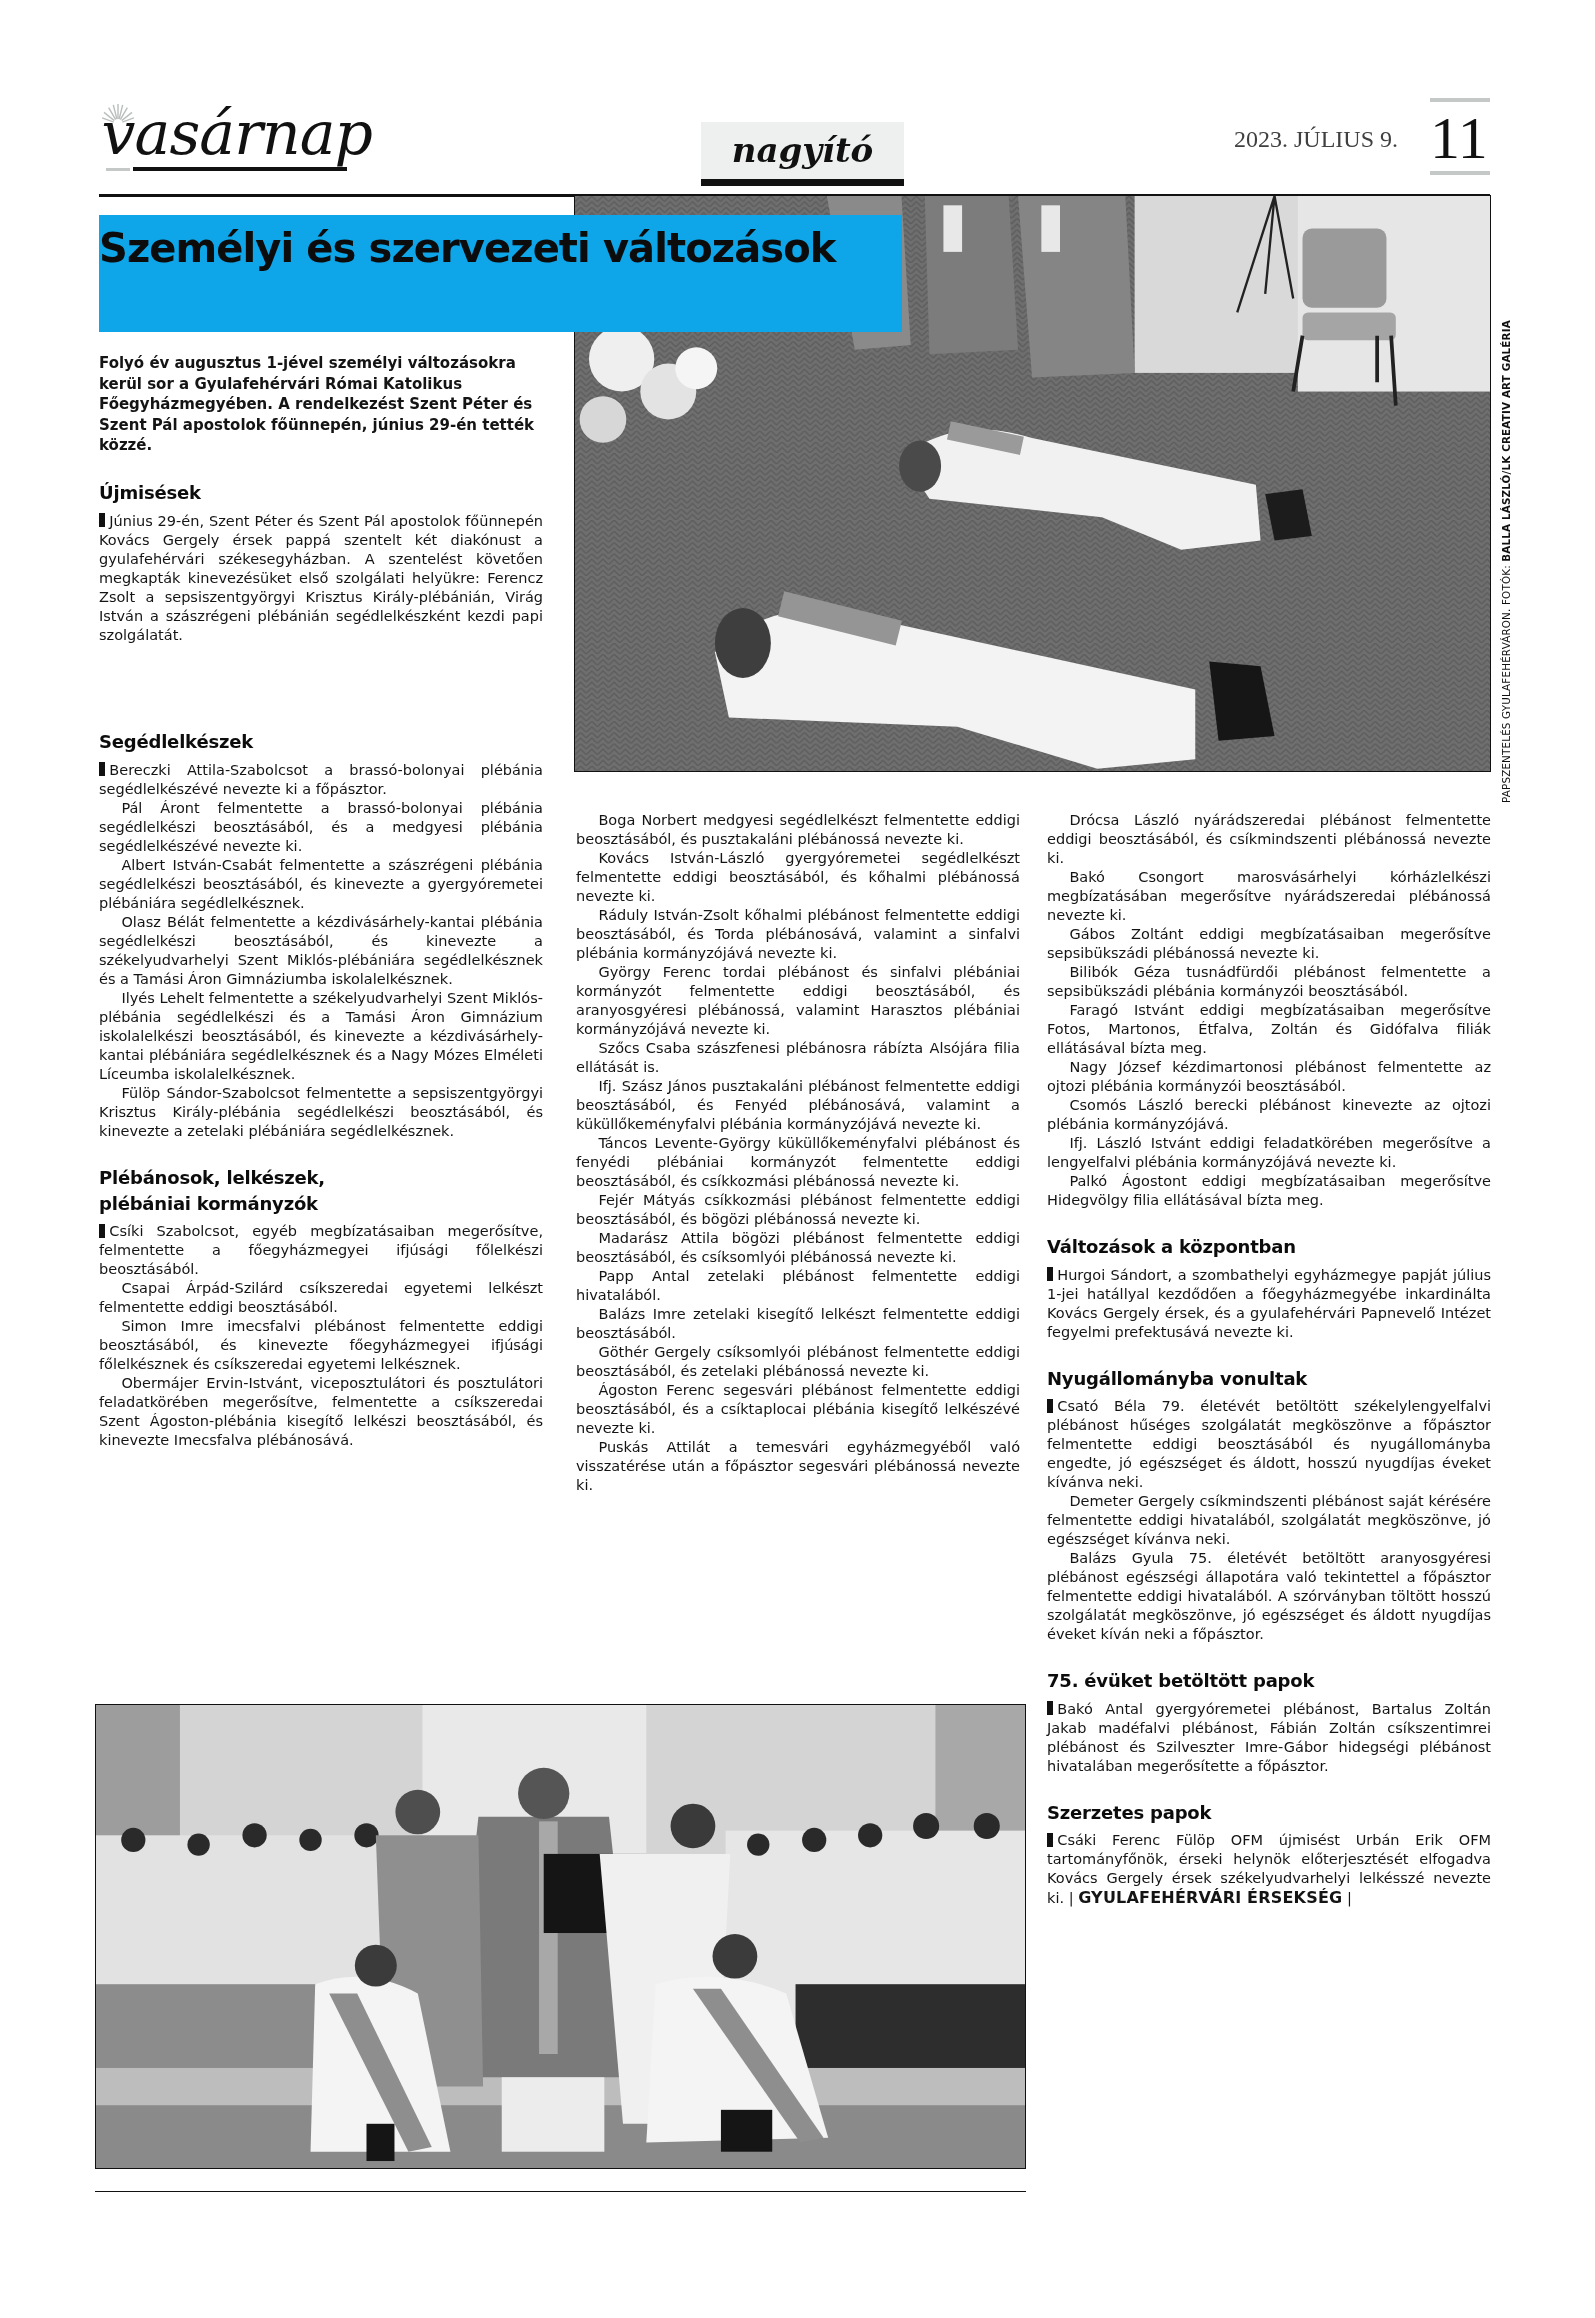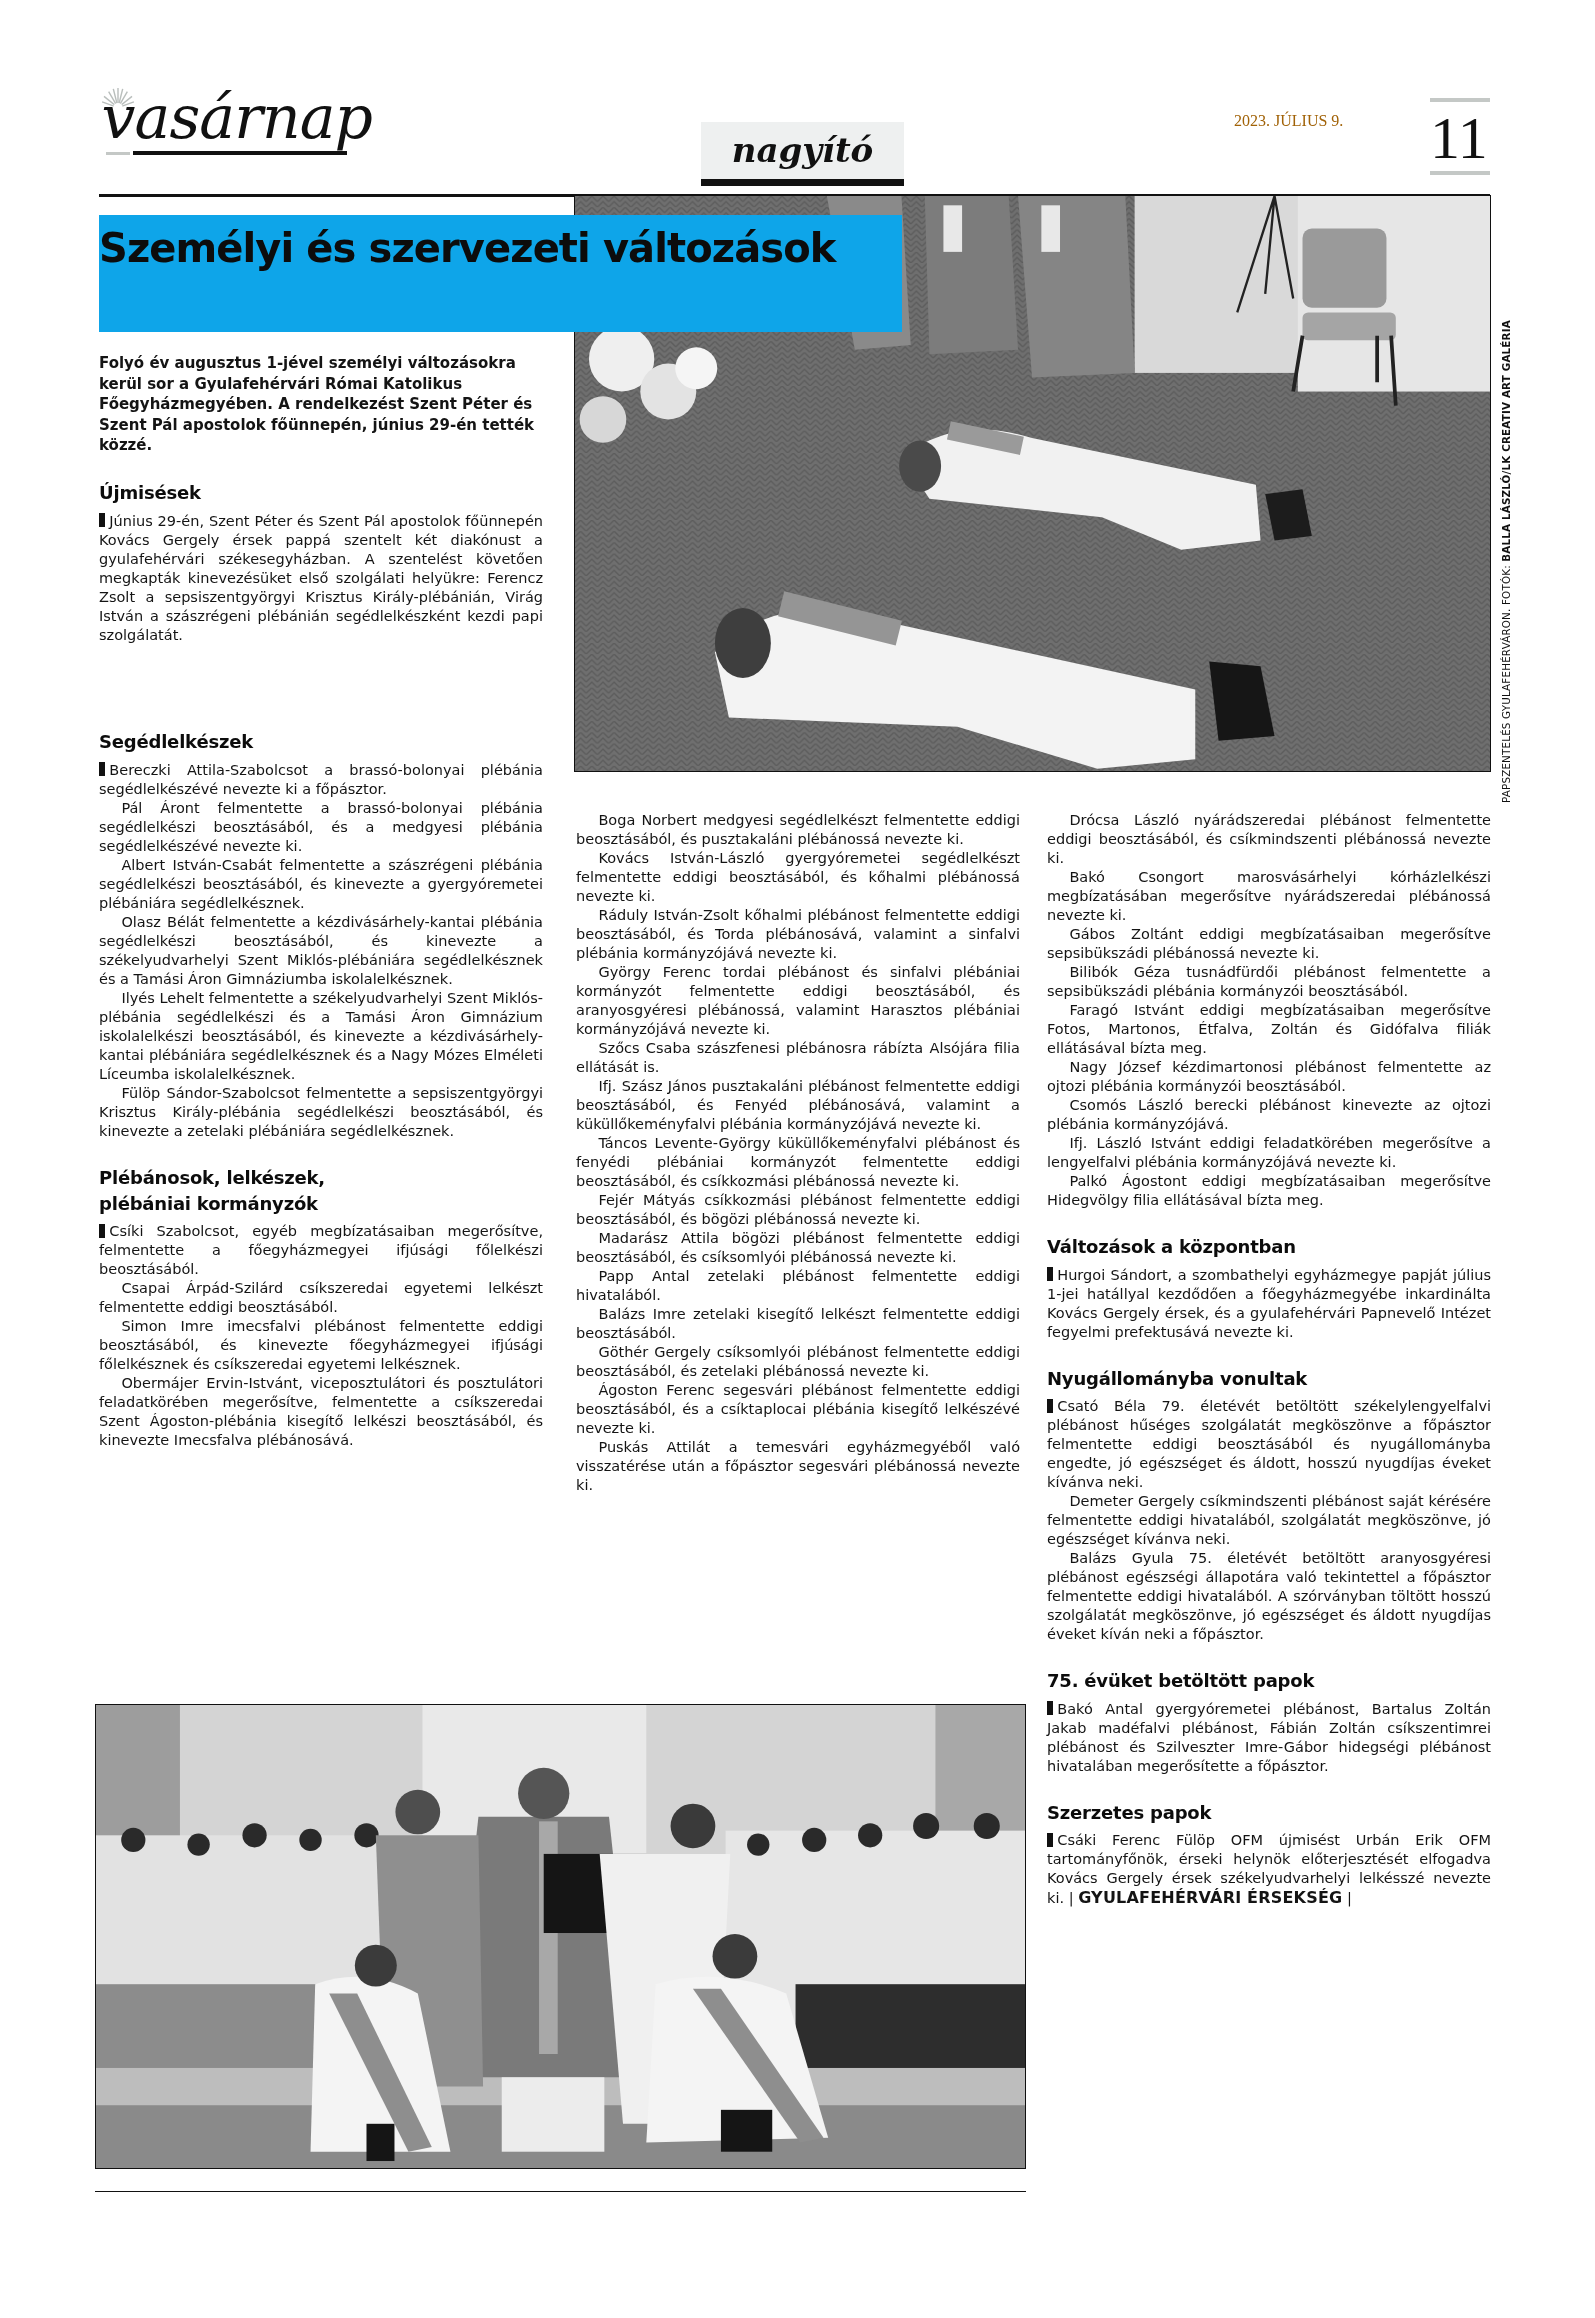--- a/index.html
+++ b/index.html
@@ -1,30 +1,30 @@
 <!DOCTYPE html>
 <html style="font-size:7.5px"><head>
 <meta charset="utf-8">
 <style>
   html, body { margin: 0; padding: 0; background: #ffffff; }
   body { width: 1595px; height: 2319px; position: relative; overflow: hidden; color: #111; }
   .abs { position: absolute; }
 
   
-  .logo { left: 96px; top: 82px; width: 257px; height: 75px; }
+  .logo { left: 96px; top: 98px; width: 257px; height: 75px; }
   .logo-text { position: absolute; left: 5.6px; top: 0; font-family: "DejaVu Serif", serif; font-style: italic; font-size: 60px; line-height: 70px; letter-spacing: -0.9px; color: #111; }
   .logo-sun { position: absolute; left: 4.7px; top: 4.7px; width: 34px; height: 21.5px; }
   .logo-rule-grey { position: absolute; left: 10.3px; top: 70px; width: 23.4px; height: 3.3px; background: #c4c8c6; }
   .logo-rule-black { position: absolute; left: 37px; top: 69px; width: 214px; height: 4.2px; background: #111; }
 
   .section-tab { left: 701px; top: 122px; width: 203px; height: 57px; background: #eef0f0; }
   .section-tab-label { position: absolute; left: 0; right: 0; top: 6.5px; text-align: center; font-family: "DejaVu Serif", serif; font-style: italic; font-weight: bold; font-size: 34px; line-height: 42px; color: #111; }
   .section-tab-rule { position: absolute; left: 0; right: 0; bottom: -6.5px; height: 6.5px; background: #111; }
 
-  .date { left: 1234px; top: 112px; font-family: "Liberation Serif", serif; font-size: 16px; letter-spacing: 0px; color: #a16207; }
+  .date { left: 1234px; top: 126px; font-family: "Liberation Serif", serif; font-size: 24px; letter-spacing: 0px; color: #404040; }
   .pagenum-rule { left: 1430px; width: 60px; height: 3.7px; background: #c4c8c6; }
   .pagenum { left: 1430px; top: 103px; width: 60px; font-family: "Liberation Serif", serif; font-size: 60px; line-height: 70px; color: #111; }
 
   .top-rule { left: 99px; top: 194px; width: 1391px; height: 2.8px; background: #111; }
 
   
   .photo { background: #777; overflow: hidden; border: 1.4px solid #111; box-sizing: border-box; }
   .photo1 { left: 574px; top: 195px; width: 917px; height: 577px; }
   .photo2 { left: 95px; top: 1704px; width: 931px; height: 465px; }
   .photo svg { display: block; width: 100%; height: 100%; }

